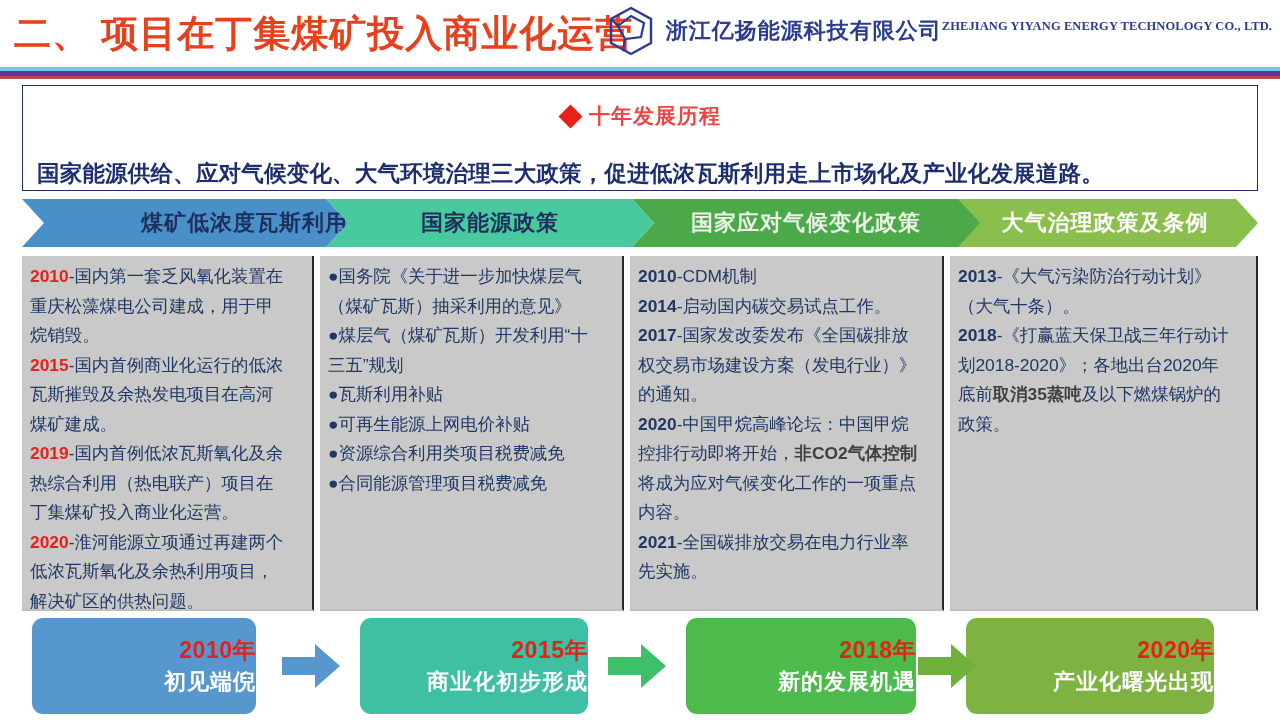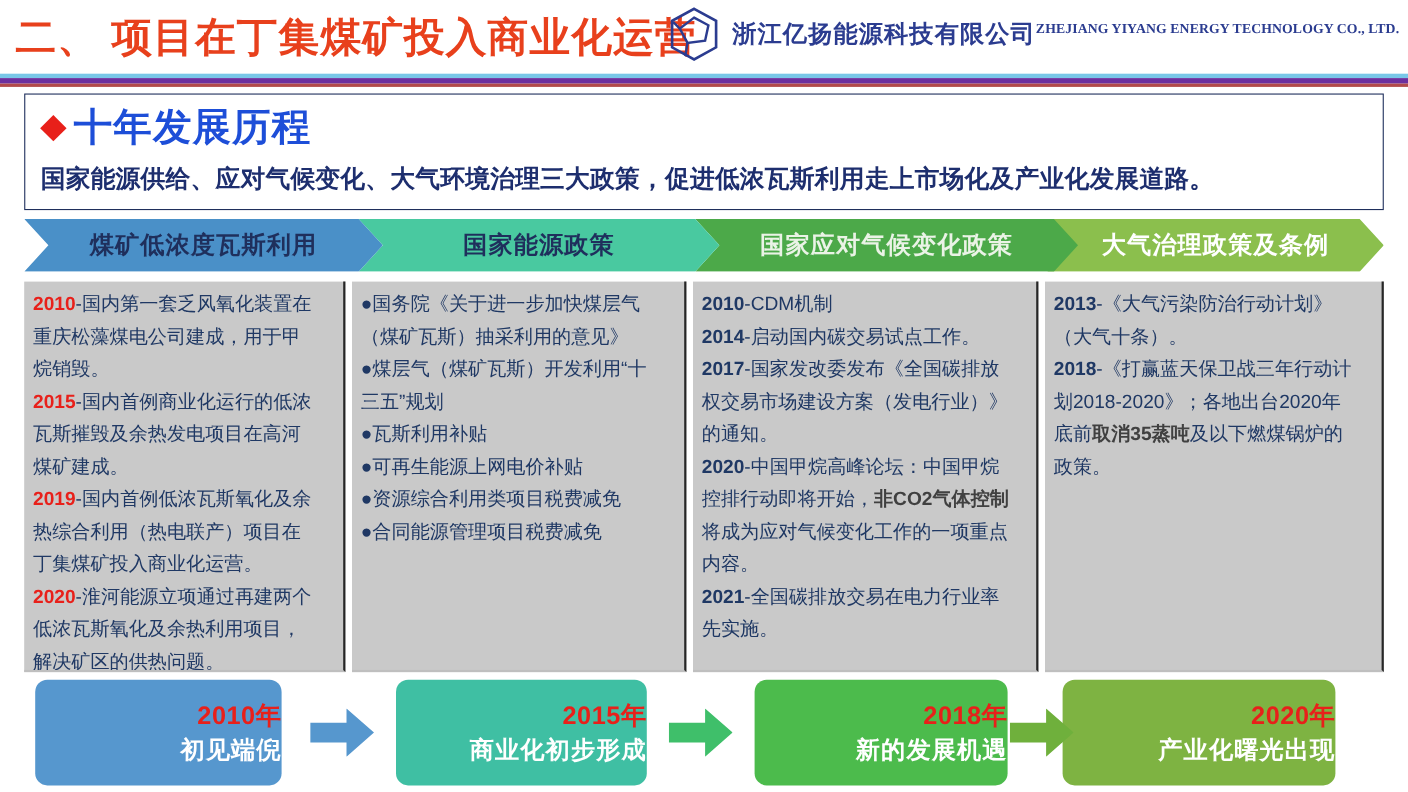--- a/index.html
+++ b/index.html
@@ -85,43 +85,45 @@
     width: 1236px;
     height: 106px;
     border: 1.5px solid #1F2F5C;
     background: #ffffff;
     padding: 10px 14px 0 14px;
   }
   .panel-heading {
     display: flex;
     align-items: center;
     gap: 2px;
-    color: #1d4ed8;
-    font-size: 35px;
+    color: #ef4444;
+    font-size: 21px;
     font-weight: bold;
     letter-spacing: 1px;
     line-height: 40px;
+    justify-content: center;
   }
   .diamond {
     display: inline-block;
     width: 17px; height: 17px;
     background: #E8201A;
     transform: rotate(45deg);
     margin-right: 8px;
     margin-left: 3px;
     flex: none;
   }
   .panel-sub {
-    margin-top: 12px;
+    margin-top: 24px;
     font-size: 22.5px;
     font-weight: bold;
     color: #1D2E6E;
     letter-spacing: 0.2px;
     line-height: 30px;
     white-space: nowrap;
+    font-family: Liberation Mono, monospace;
   }
 
   
   .chevrons {
     position: absolute;
     left: 22px;
     top: 199px;
     width: 1236px;
     height: 48px;
   }
@@ -132,20 +134,21 @@
     display: flex;
     align-items: center;
     justify-content: center;
     font-size: 22px;
     font-weight: bold;
     letter-spacing: 1px;
     white-space: nowrap;
   }
   .chev.first {
     clip-path: polygon(0 0, calc(100% - 22px) 0, 100% 50%, calc(100% - 22px) 100%, 0 100%, 22px 50%);
+    justify-content: flex-end;
   }
   .chev.mid {
     clip-path: polygon(0 0, calc(100% - 22px) 0, 100% 50%, calc(100% - 22px) 100%, 0 100%, 22px 50%);
   }
   .chev.last {
     clip-path: polygon(0 0, calc(100% - 22px) 0, 100% 50%, calc(100% - 22px) 100%, 0 100%, 22px 50%);
   }
 
   
   .cols {

